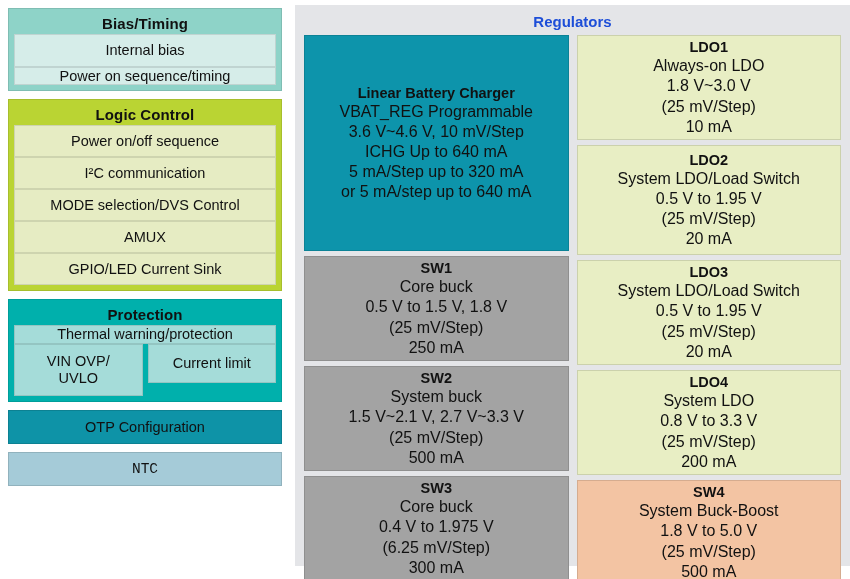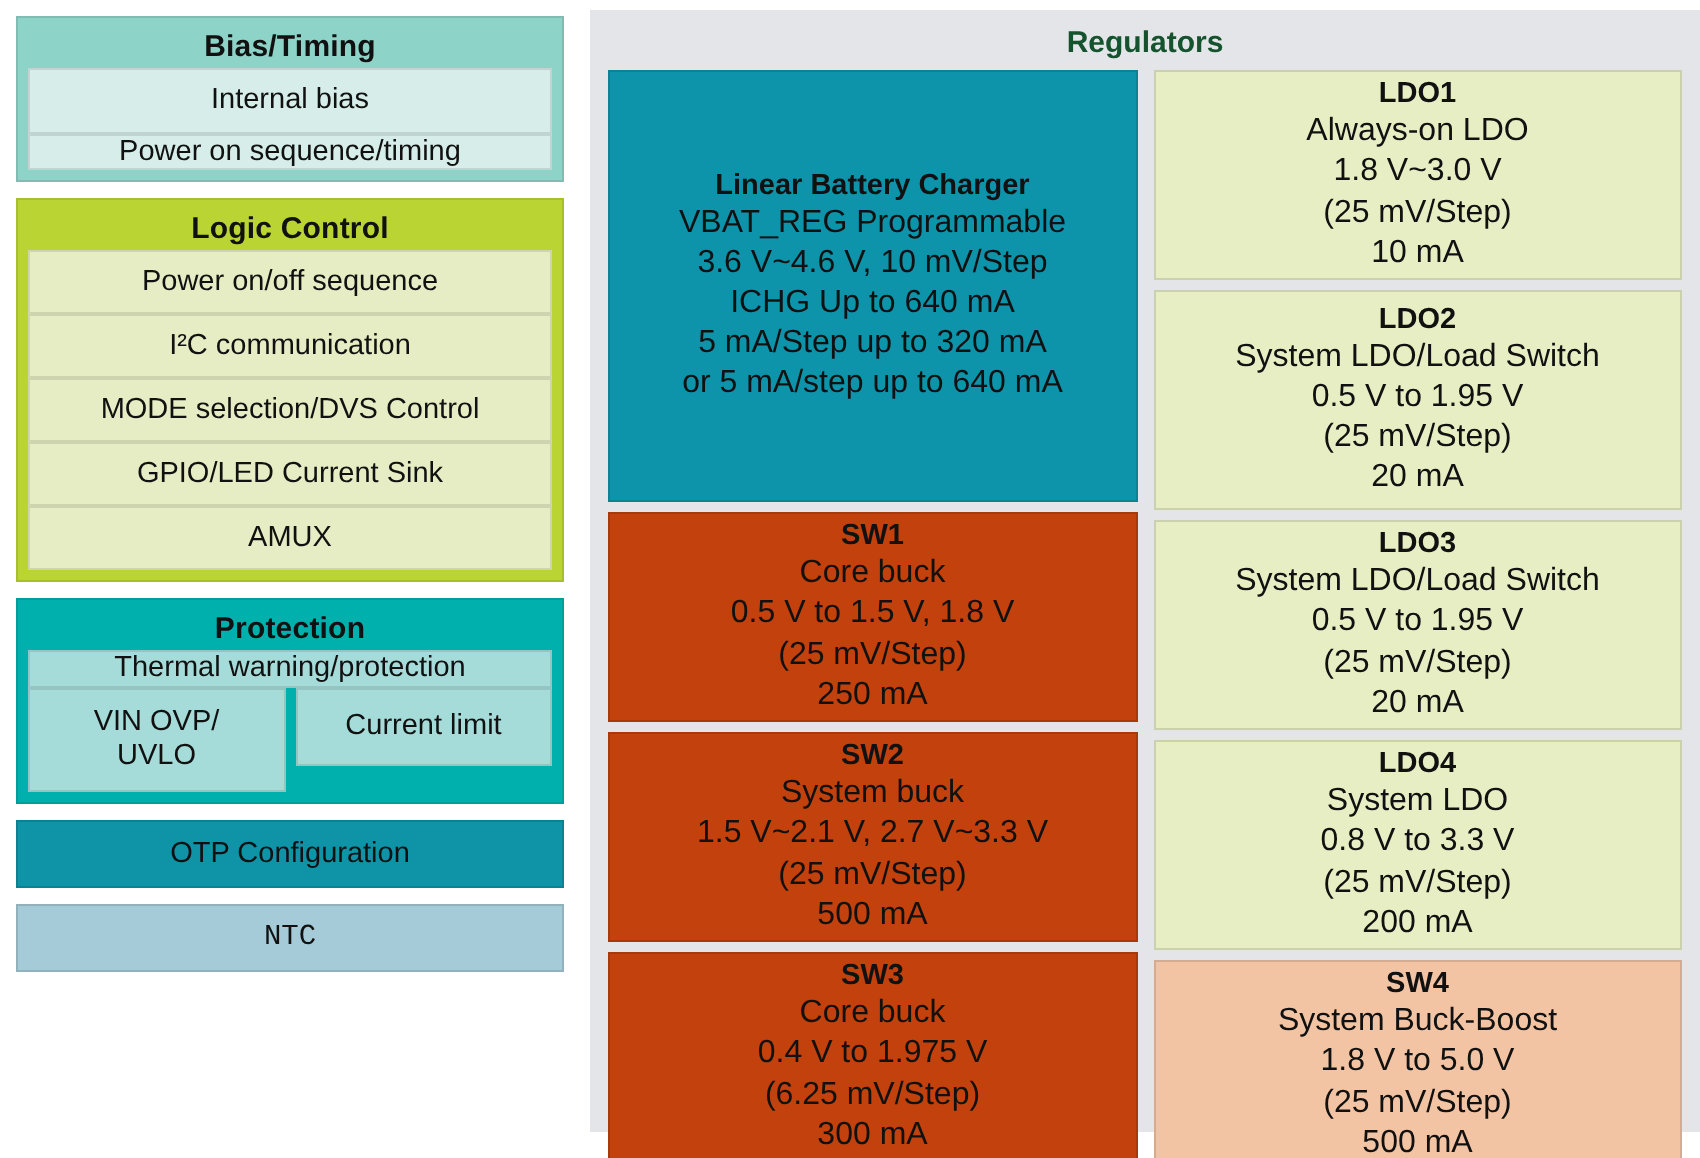--- a/index.html
+++ b/index.html
@@ -92,21 +92,21 @@
     box-sizing: border-box;
     padding: 4px 9px 8px 9px;
     display: flex;
     flex-direction: column;
   }
   .panel-title {
     text-align: center;
     font-weight: bold;
     font-size: 15px;
     line-height: 26px;
-    color: #14532d;
+    color: #1d4ed8;
   }
   .reg-grid {
     flex: 1 1 auto;
     display: flex;
     gap: 8px;
   }
   .reg-col {
     flex: 1 1 0;
     display: flex;
     flex-direction: column;
@@ -127,21 +127,21 @@
     font-weight: bold;
     font-size: 14.5px;
     line-height: 1.25;
   }
   .reg-card .rc-line {
     font-size: 16px;
     line-height: 1.26;
     white-space: nowrap;
   }
   .c-charger { background: #0d94ab; }
-  .c-sw      { background: #c2410c; }
+  .c-sw      { background: #a3a3a3; }
   .c-sw4     { background: #f3c4a3; }
   .c-ldo     { background: #e8eec4; }
 
   
   .f-charger { flex: 0 0 216px; }
   .f-sw1 { flex: 0 0 105px; }
   .f-sw2 { flex: 0 0 105px; }
   .f-sw3 { flex: 0 0 105px; }
   .f-ldo1 { flex: 0 0 105px; }
   .f-ldo2 { flex: 0 0 110px; }
@@ -160,22 +160,22 @@
       <div class="group-title">Bias/Timing</div>
       <div class="item" style="height:33px">Internal bias</div>
       <div class="item" style="height:18px">Power on sequence/timing</div>
     </div>
 
     <div class="group g-logic">
       <div class="group-title">Logic Control</div>
       <div class="item" style="height:32px">Power on/off sequence</div>
       <div class="item" style="height:32px">I²C communication</div>
       <div class="item" style="height:32px">MODE selection/DVS Control</div>
+      <div class="item" style="height:32px">AMUX</div>
       <div class="item" style="height:32px">GPIO/LED Current Sink</div>
-      <div class="item" style="height:32px">AMUX</div>
     </div>
 
     <div class="group g-prot">
       <div class="group-title">Protection</div>
       <div class="item" style="height:19px">Thermal warning/protection</div>
       <div class="prot-row">
         <div class="item" style="height:52px; white-space:pre-line;">VIN OVP/
 UVLO</div>
         <div class="item" style="height:39px">Current limit</div>
       </div>

